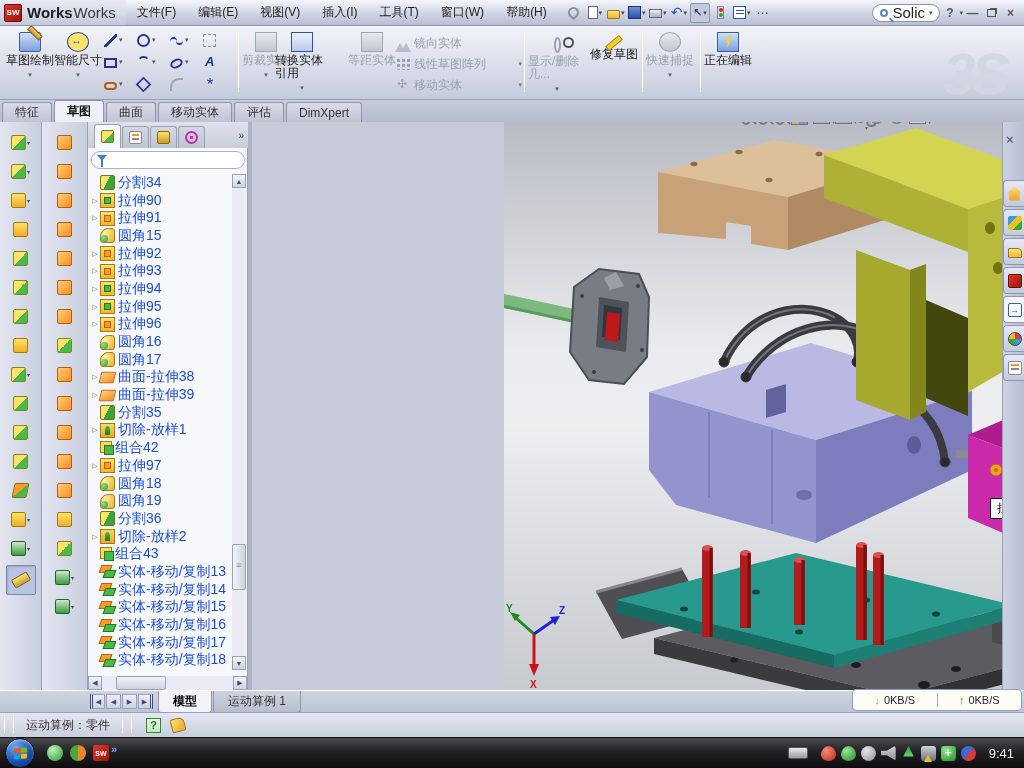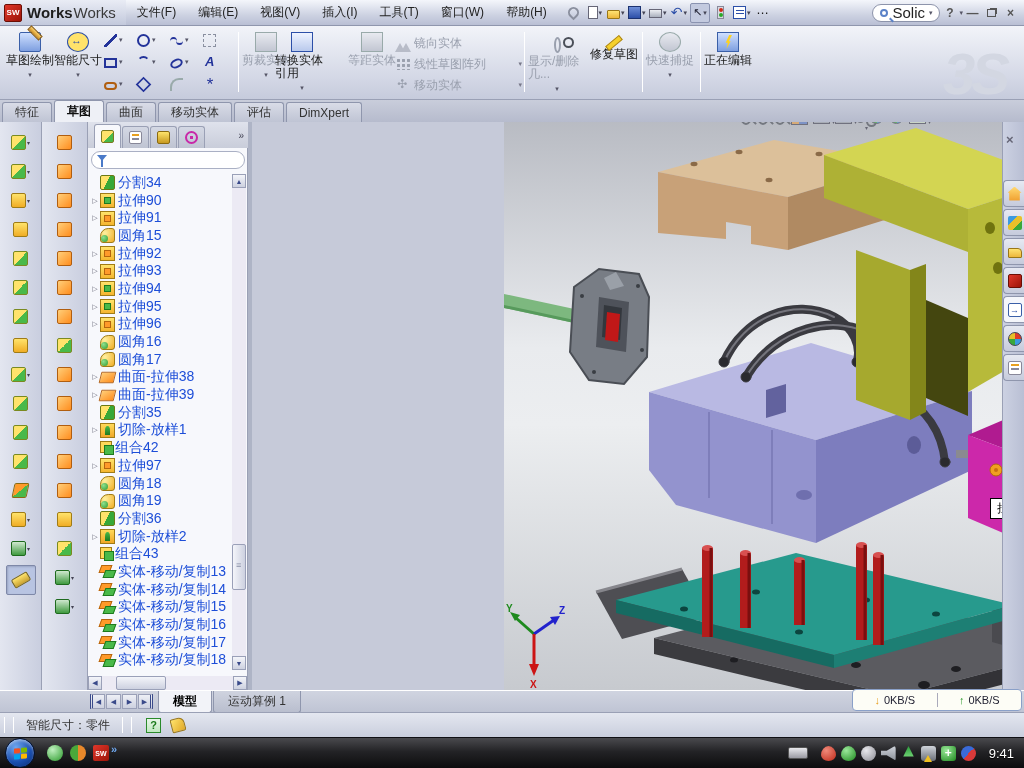--- a/index.html
+++ b/index.html
@@ -923,21 +923,21 @@
     <span class="half">
         <span class="arr-up">↑</span>
         <span>0KB/S</span>
       </span>
   </div>
 </div>
 
 <div id="statusbar">
   <span class="sbsep"></span>
     <span class="sbsep"></span>
-  <span id="sb-edit">智能尺寸：零件</span>
+  <span id="sb-edit">运动算例：零件</span>
   <span class="sbsep"></span>
     <span class="sbsep"></span>
   <span class="sb-help">?</span>
   <span class="sb-tag"></span>
 </div>
 
 <div id="taskbar">
   <div id="orb">
       <span id="flag">
         <i></i>

